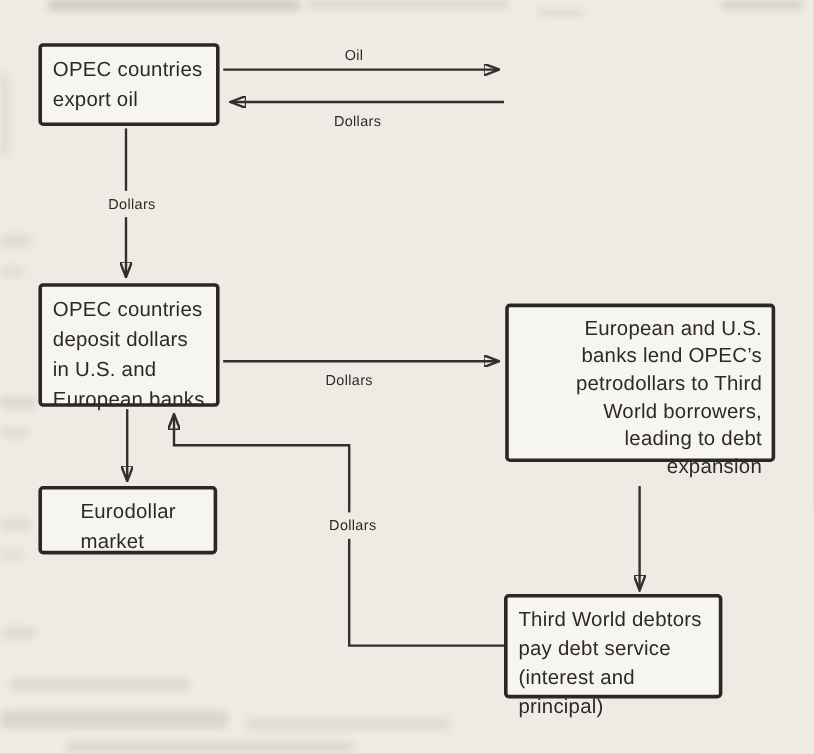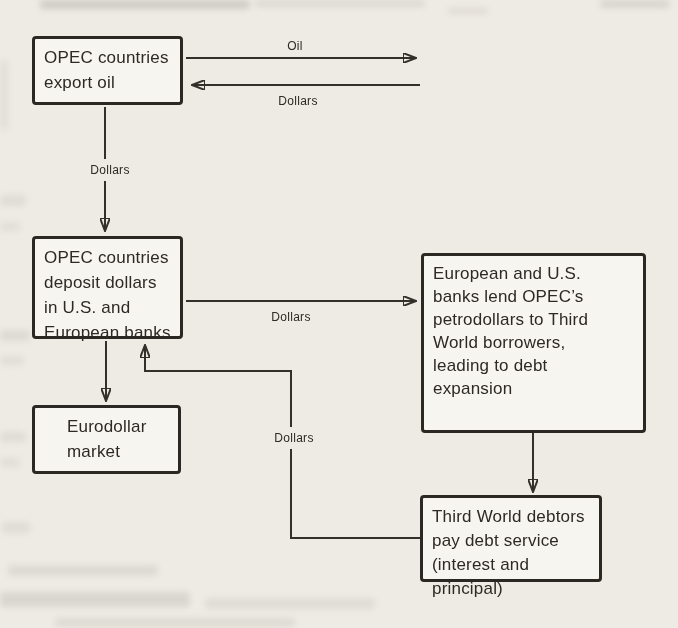--- a/index.html
+++ b/index.html
@@ -105,28 +105,28 @@
 
   <div class="node" style="left:32px;top:36px;width:151px;height:69px;">OPEC countries
 export oil</div>
 
 
   <div class="node" style="left:32px;top:236px;width:151px;height:103px;">OPEC countries
 deposit dollars
 in U.S. and
 European banks</div>
 
-  <div class="node lh23" style="left:421px;top:253px;width:225px;height:180px;">European and U.S.
+  <div class="node lh23" style="left:421px;top:253px;width:225px;height:132px;text-align:right;">European and U.S.
 banks lend OPEC’s
 petrodollars to Third
 World borrowers,
 leading to debt
 expansion</div>
 
-  <div class="node" style="left:32px;top:405px;width:149px;height:69px;padding-left:32px;">Eurodollar
+  <div class="node" style="left:32px;top:405px;width:149px;height:57px;padding-left:32px;">Eurodollar
 market</div>
 
   <div class="node lh24" style="left:420px;top:495px;width:182px;height:87px;">Third World debtors
 pay debt service
 (interest and principal)</div>
 
   <span class="flow-label" style="left:269px;top:35px;width:52px;">Oil</span>
 
   <span class="flow-label" style="left:258px;top:90px;width:80px;">Dollars</span>
 

